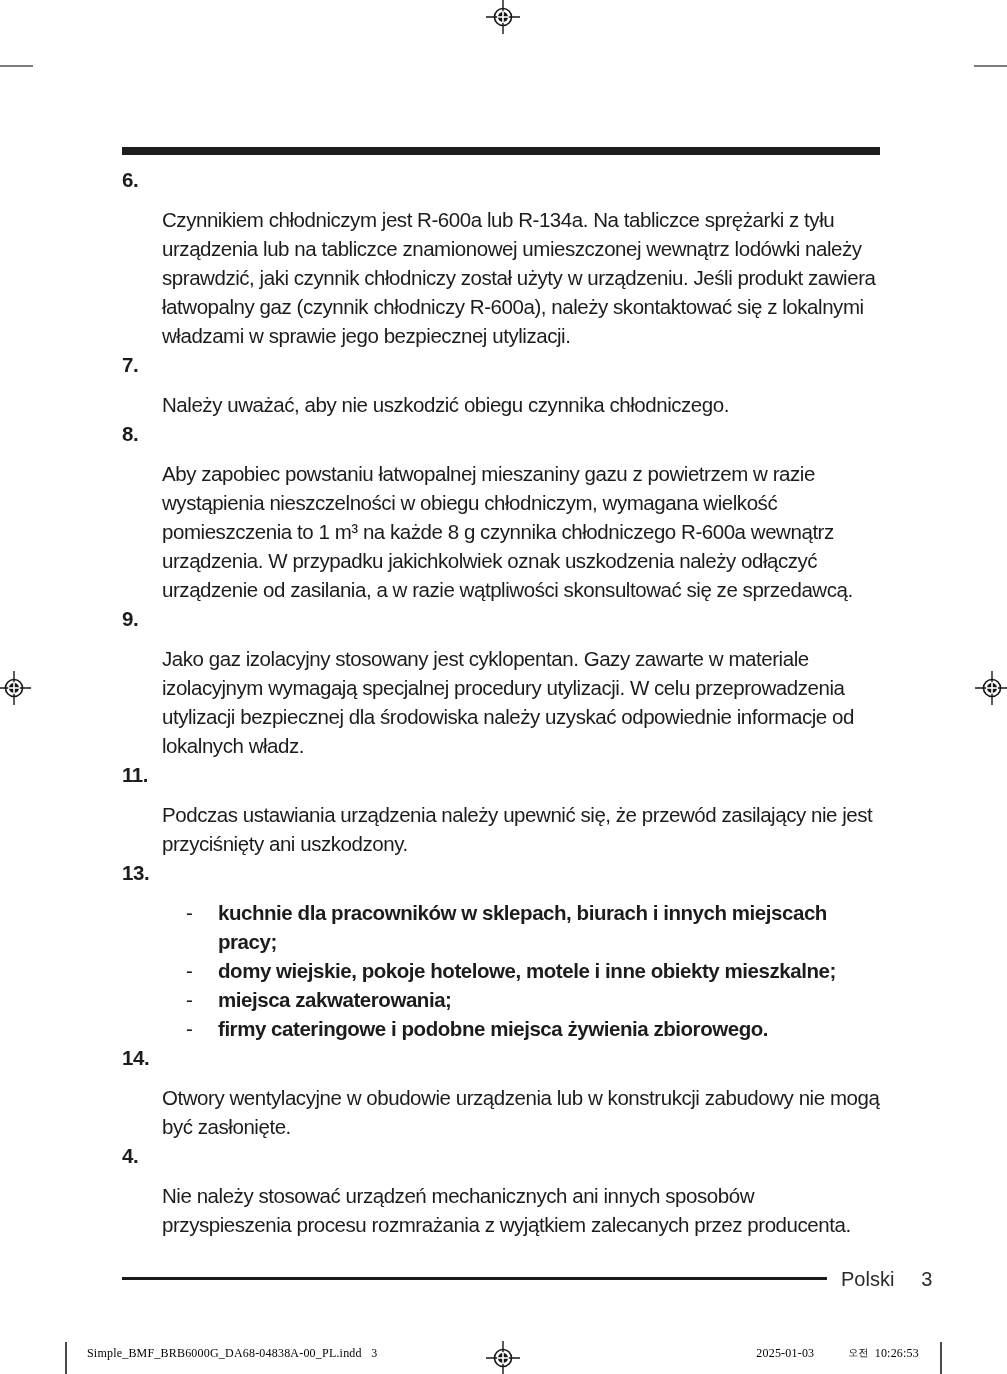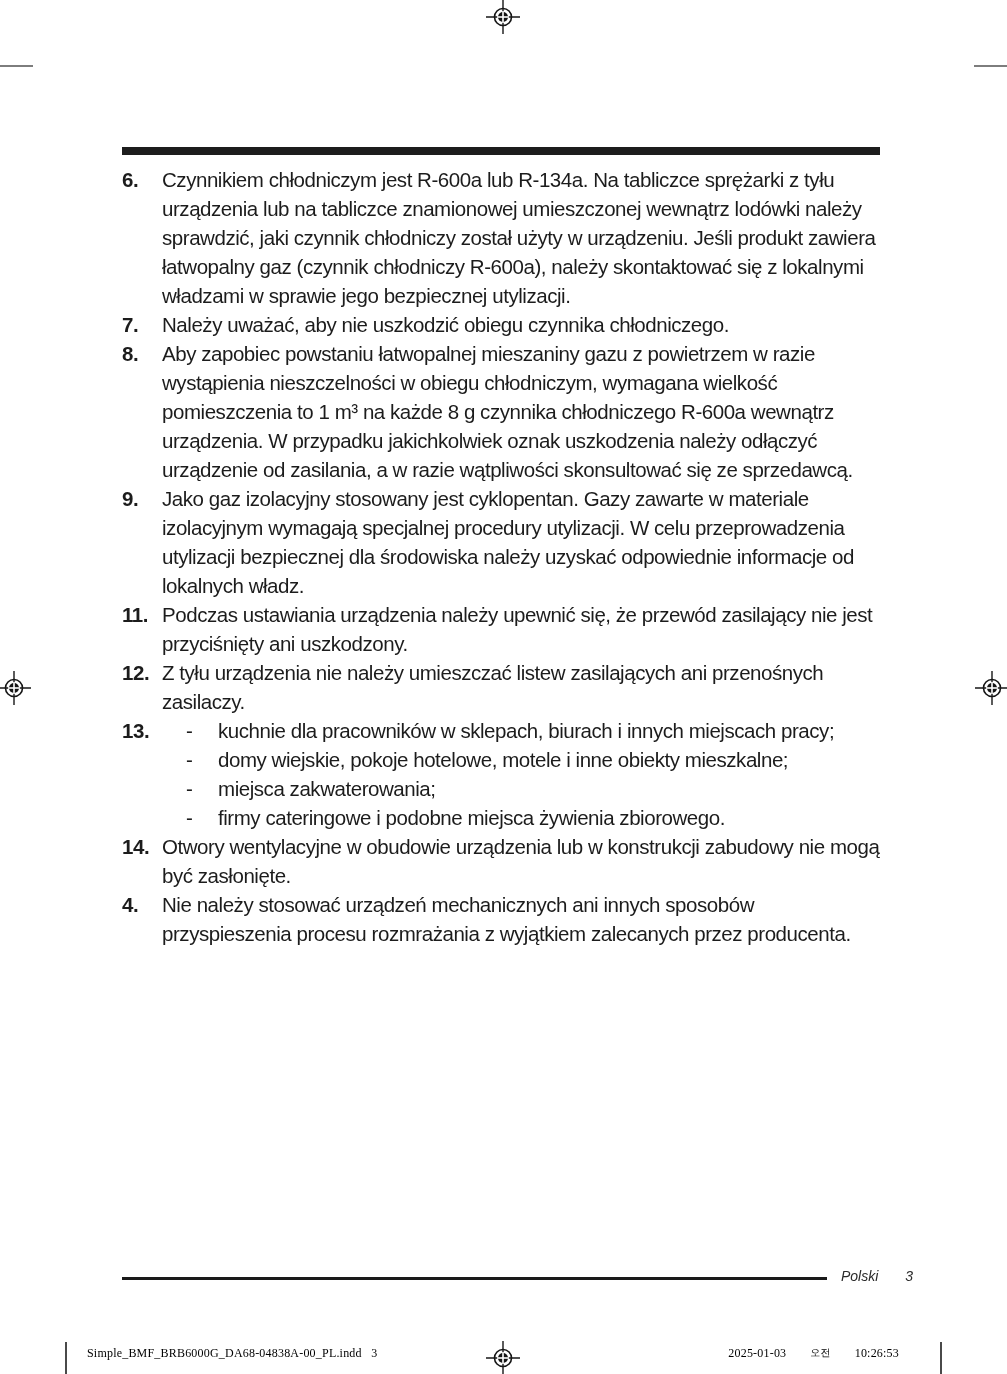--- a/index.html
+++ b/index.html
@@ -29,40 +29,40 @@
 
   .list {
     margin-top:10px;
     font-size:20.5px;
     line-height:29px;
     letter-spacing:-0.45px;
     color:#1c1c1c;
   }
   .li { display:flex; align-items:flex-start; }
   .num { flex:0 0 40px; width:40px; font-weight:700; }
-  .txt { flex:1; }
+  .txt { flex:1;margin-top:40px; }
   .sub { display:flex; }
   .dash { flex:0 0 56px; width:56px; box-sizing:border-box; padding-left:24px; }
-  .stxt { flex:1; }
+  .stxt { flex:1;font-weight:bold; }
 
   
   .footer-rule { position:absolute; left:122px; top:1277px; width:705px; height:2.5px; background:#1a1a1a; }
-  .footer-text { position:absolute; left:841px; top:1268px; font-size:14px; letter-spacing:0; color:#2a2a2a;font-style:italic; }
+  .footer-text { position:absolute; left:841px; top:1268px; font-size:20px; letter-spacing:0; color:#2a2a2a; }
   .footer-text .pageno { margin-left:27px; }
 
   
   .print-left, .print-right {
     position:absolute; top:1346px;
     font-family:"Liberation Serif", serif;
     font-size:12px; color:#000000; letter-spacing:0.2px;
     white-space:pre;
   }
   .print-left { left:87px; }
-  .print-right { right:108px; display:flex; gap:24px; }
-  .print-right .meridiem { font-size:10px; }
+  .print-right { right:88px; display:flex; gap:6px; }
+  .print-right .meridiem { font-size:10px;margin-left:28px; }
 </style>
 </head>
 <body>
 
 <div class="page">
 
   <svg class="regmark" style="left:486px; top:0px;" viewBox="0 0 34 34">
     <line class="cross" x1="17" y1="0" x2="17" y2="34"></line>
       <line class="cross" x1="0" y1="17" x2="34" y2="17"></line>
     <circle class="ring" cx="17" cy="17" r="8.5"></circle>
@@ -124,24 +124,20 @@
         <span class="num">9.</span>
         <div class="txt">Jako gaz izolacyjny stosowany jest cyklopentan. Gazy zawarte w materiale izolacyjnym wymagają specjalnej procedury utylizacji. W celu przeprowadzenia utylizacji bezpiecznej dla środowiska należy uzyskać odpowiednie informacje od lokalnych władz.</div>
       </div>
 
 
       <div class="li">
         <span class="num">11.</span>
         <div class="txt">Podczas ustawiania urządzenia należy upewnić się, że przewód zasilający nie jest przyciśnięty ani uszkodzony.</div>
       </div>
 
-      <div class="li">
-        <span class="num">12.</span>
-        <div class="txt">Z tyłu urządzenia nie należy umieszczać listew zasilających ani przenośnych zasilaczy.</div>
-      </div>
 
       <div class="li">
         <span class="num">13.</span>
         <div class="txt">
           <div class="sub">
             <span class="dash">-</span>
             <div class="stxt">kuchnie dla pracowników w sklepach, biurach i innych miejscach pracy;</div>
           </div>
           <div class="sub">
             <span class="dash">-</span>

